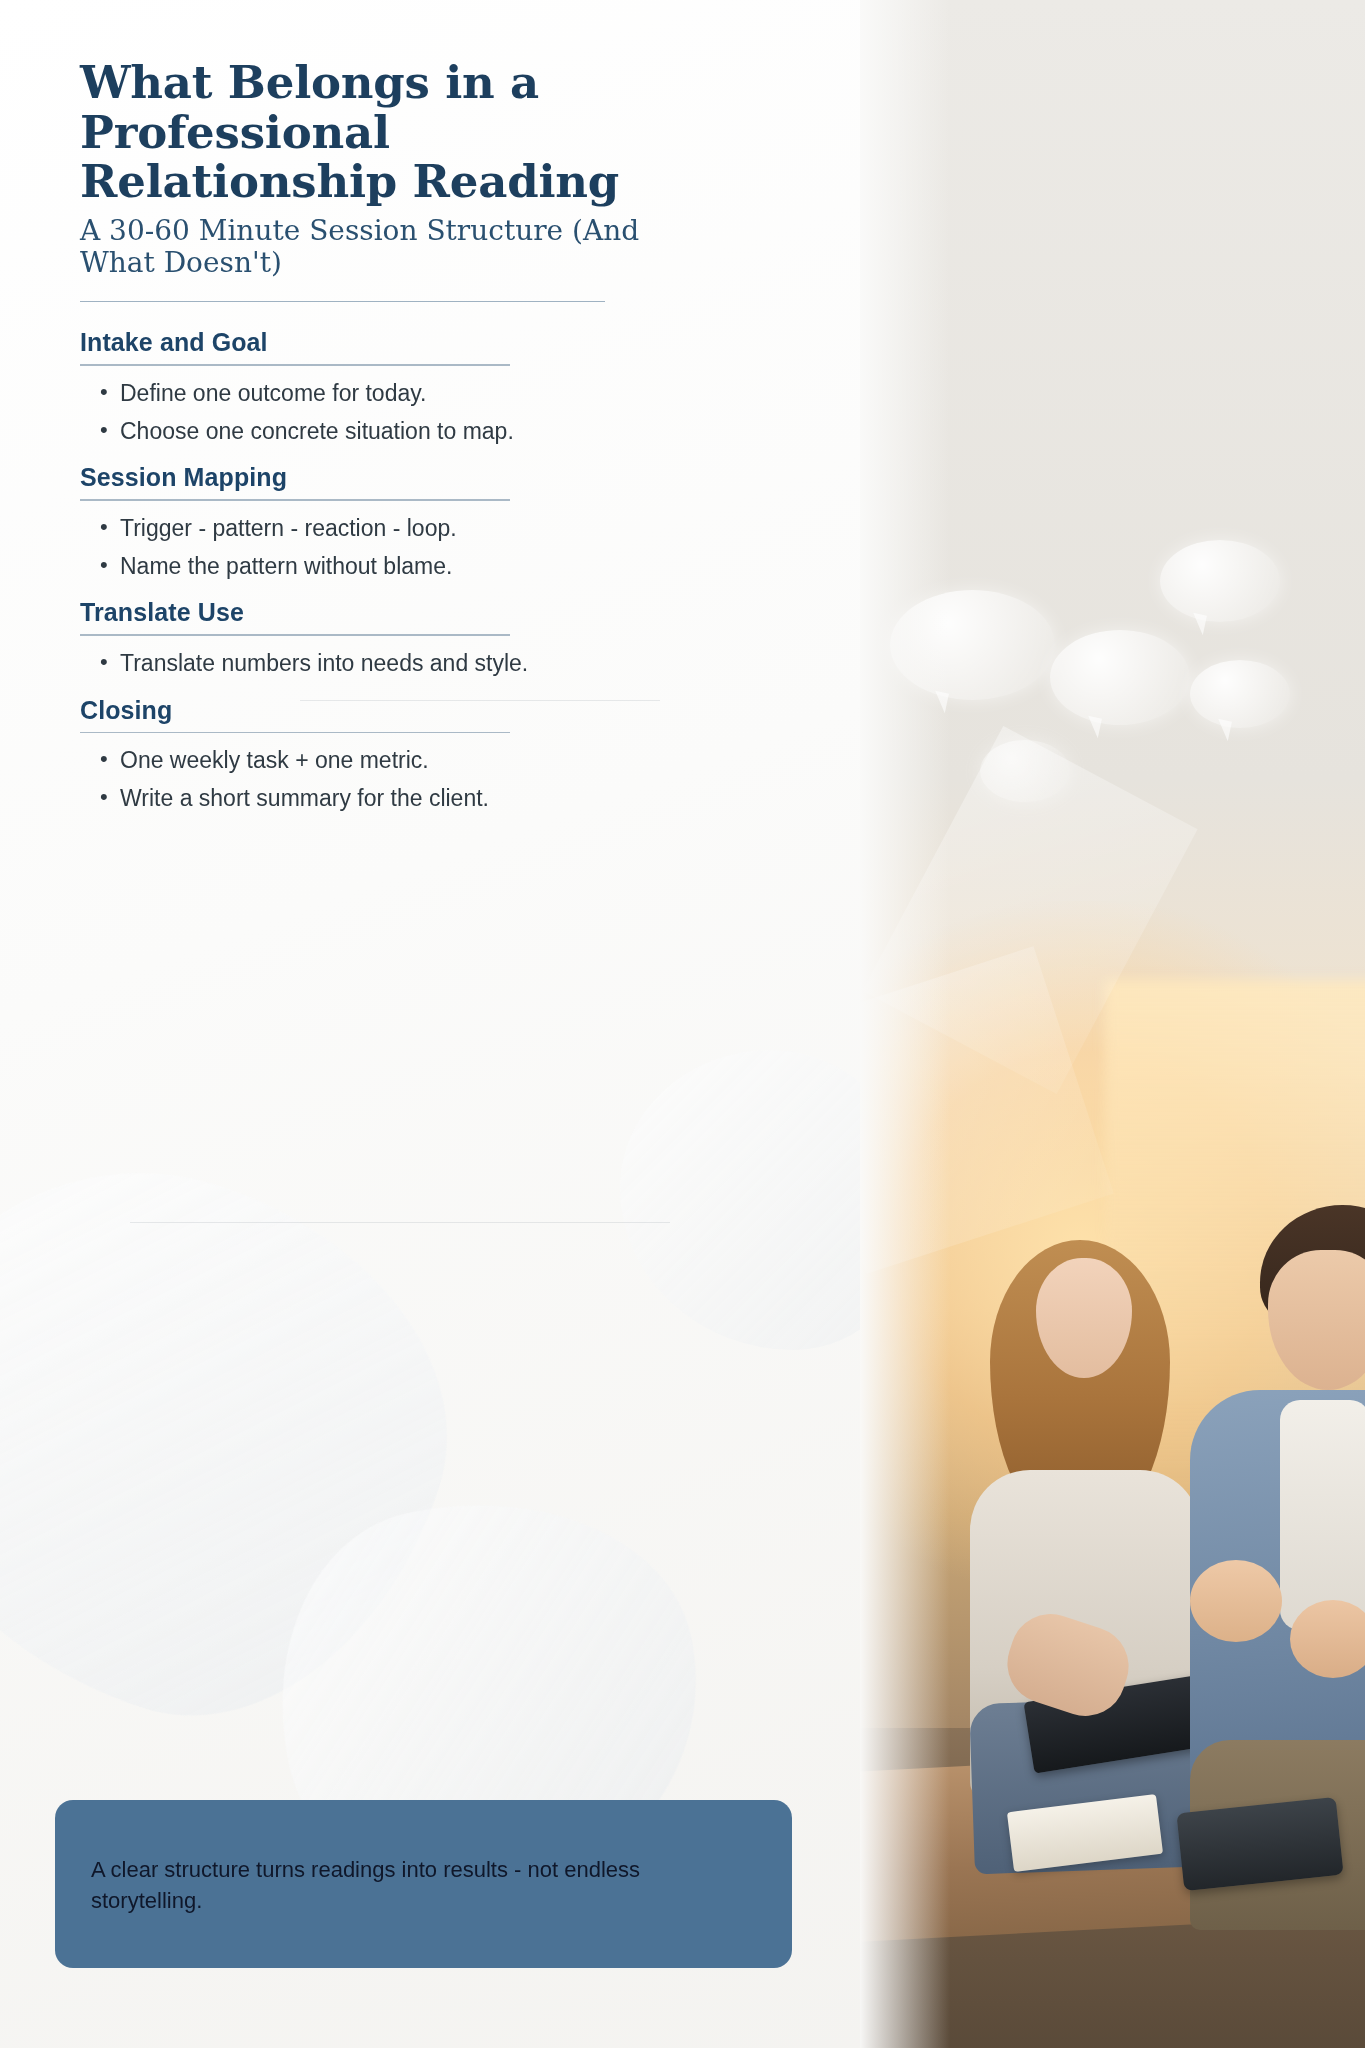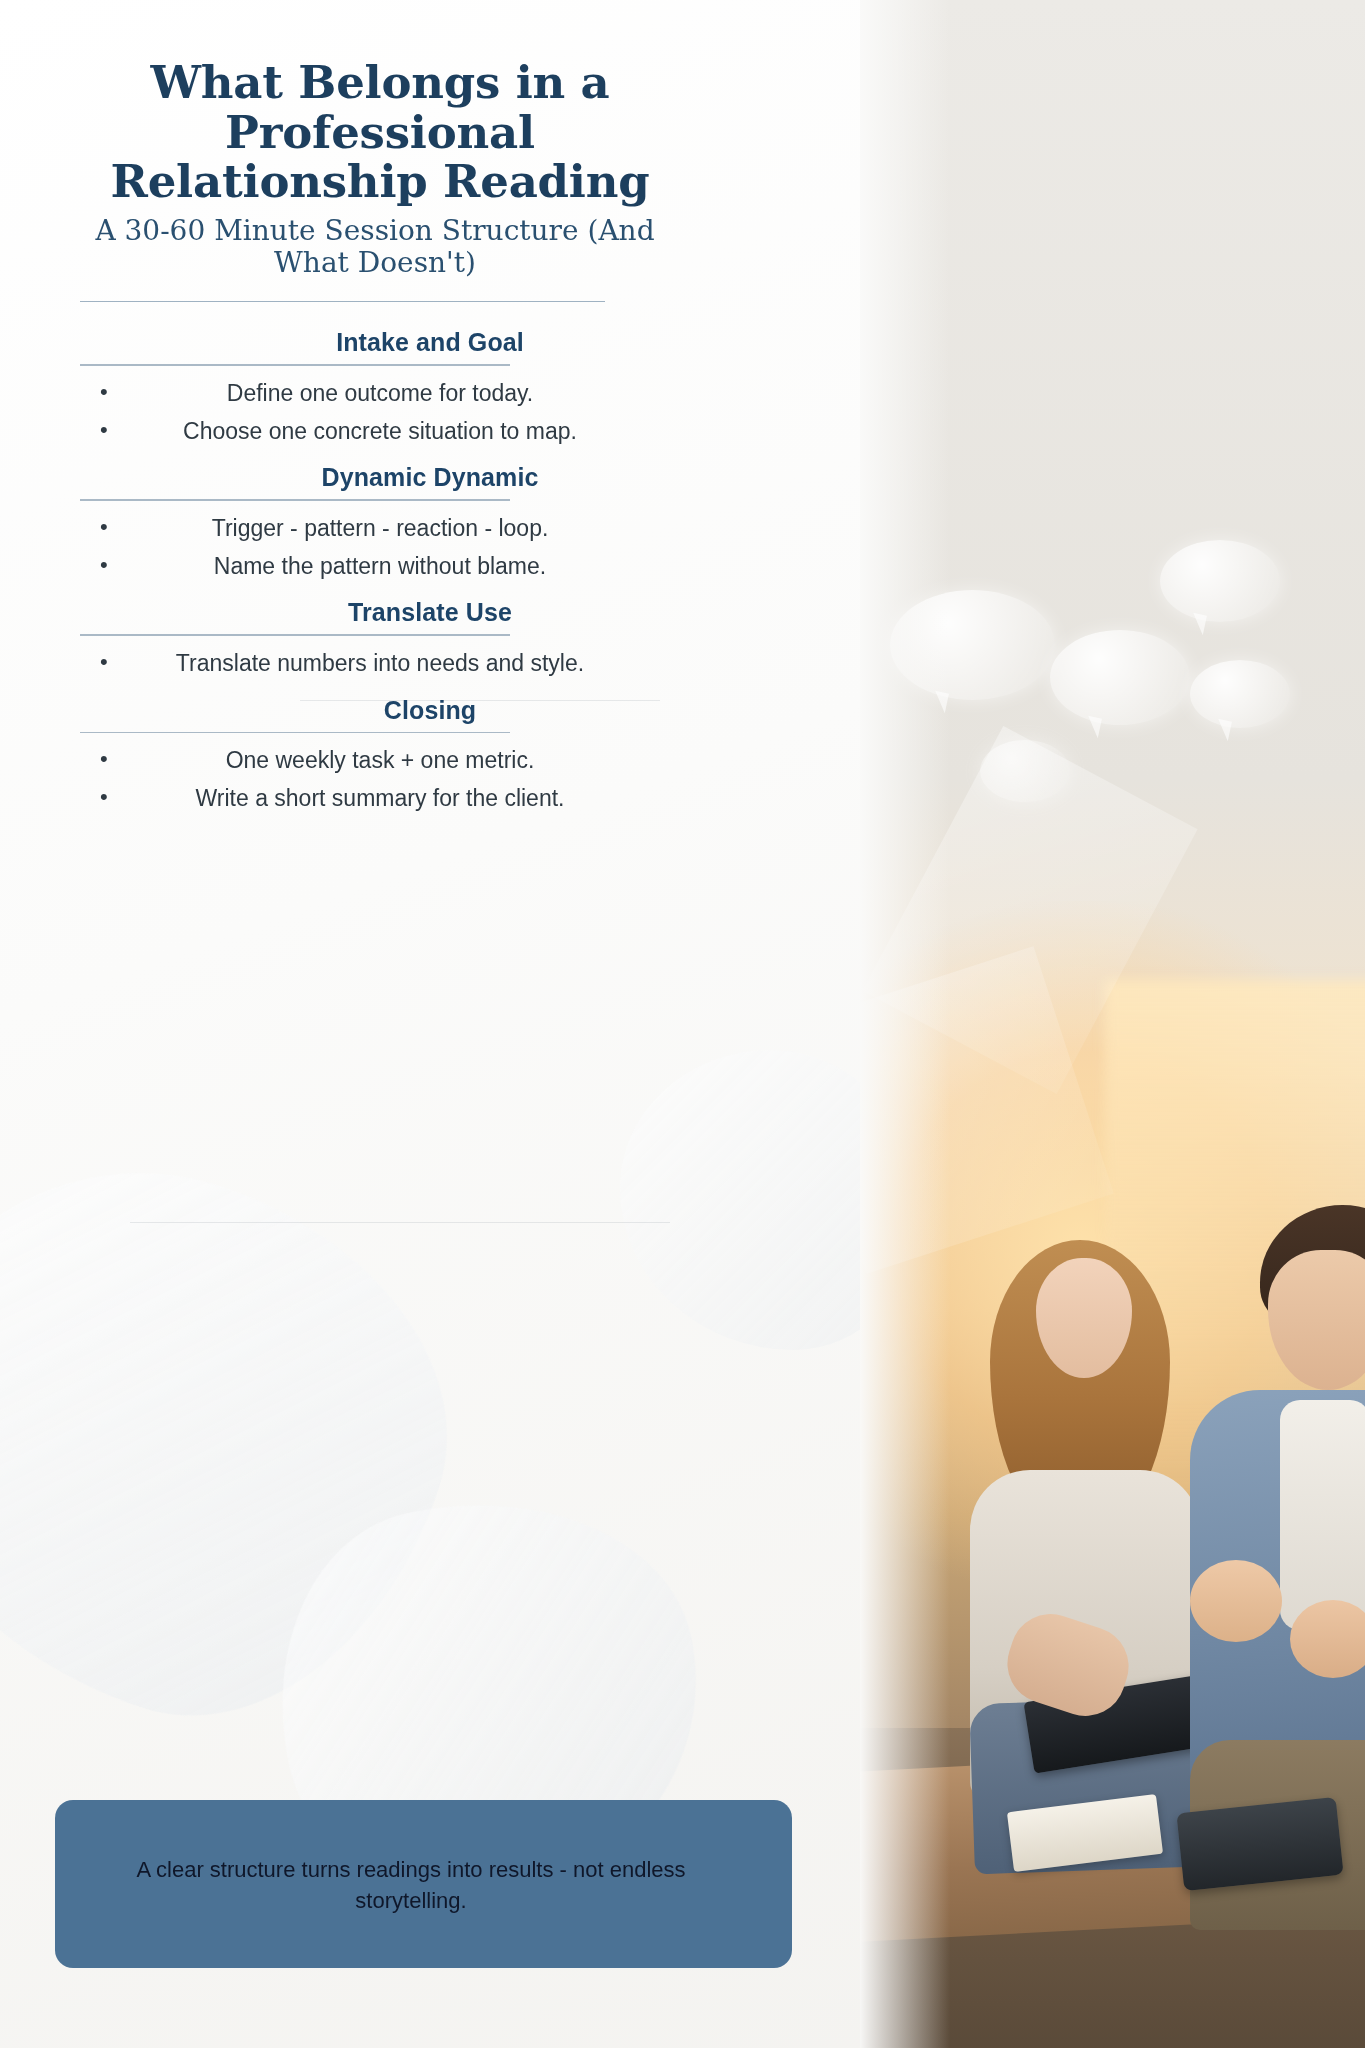--- a/index.html
+++ b/index.html
@@ -13,21 +13,20 @@
     background: #ffffff;
     overflow: hidden;
   }
 
   .page {
     position: relative;
     width: 1365px;
     height: 2048px;
     overflow: hidden;
     background: linear-gradient(160deg, #ffffff 0%, #fbfbfa 40%, #f3f2ef 100%);
-    text-align: center;
   }
 
   
   .bg-shapes {
     position: absolute;
     inset: 0;
     pointer-events: none;
   }
   .bg-shapes .blob {
     position: absolute;
@@ -412,21 +411,21 @@
     <div class="section">
       <h2 class="section-head">Intake and Goal</h2>
       <div class="section-rule"></div>
       <ul class="bullets">
         <li>Define one outcome for today.</li>
         <li>Choose one concrete situation to map.</li>
       </ul>
     </div>
 
     <div class="section">
-      <h2 class="section-head">Dynamic Dynamic</h2>
+      <h2 class="section-head">Session Mapping</h2>
       <div class="section-rule"></div>
       <ul class="bullets">
         <li>Trigger - pattern - reaction - loop.</li>
         <li>Name the pattern without blame.</li>
       </ul>
     </div>
 
     <div class="section">
       <h2 class="section-head">Translate Use</h2>
       <div class="section-rule"></div>

